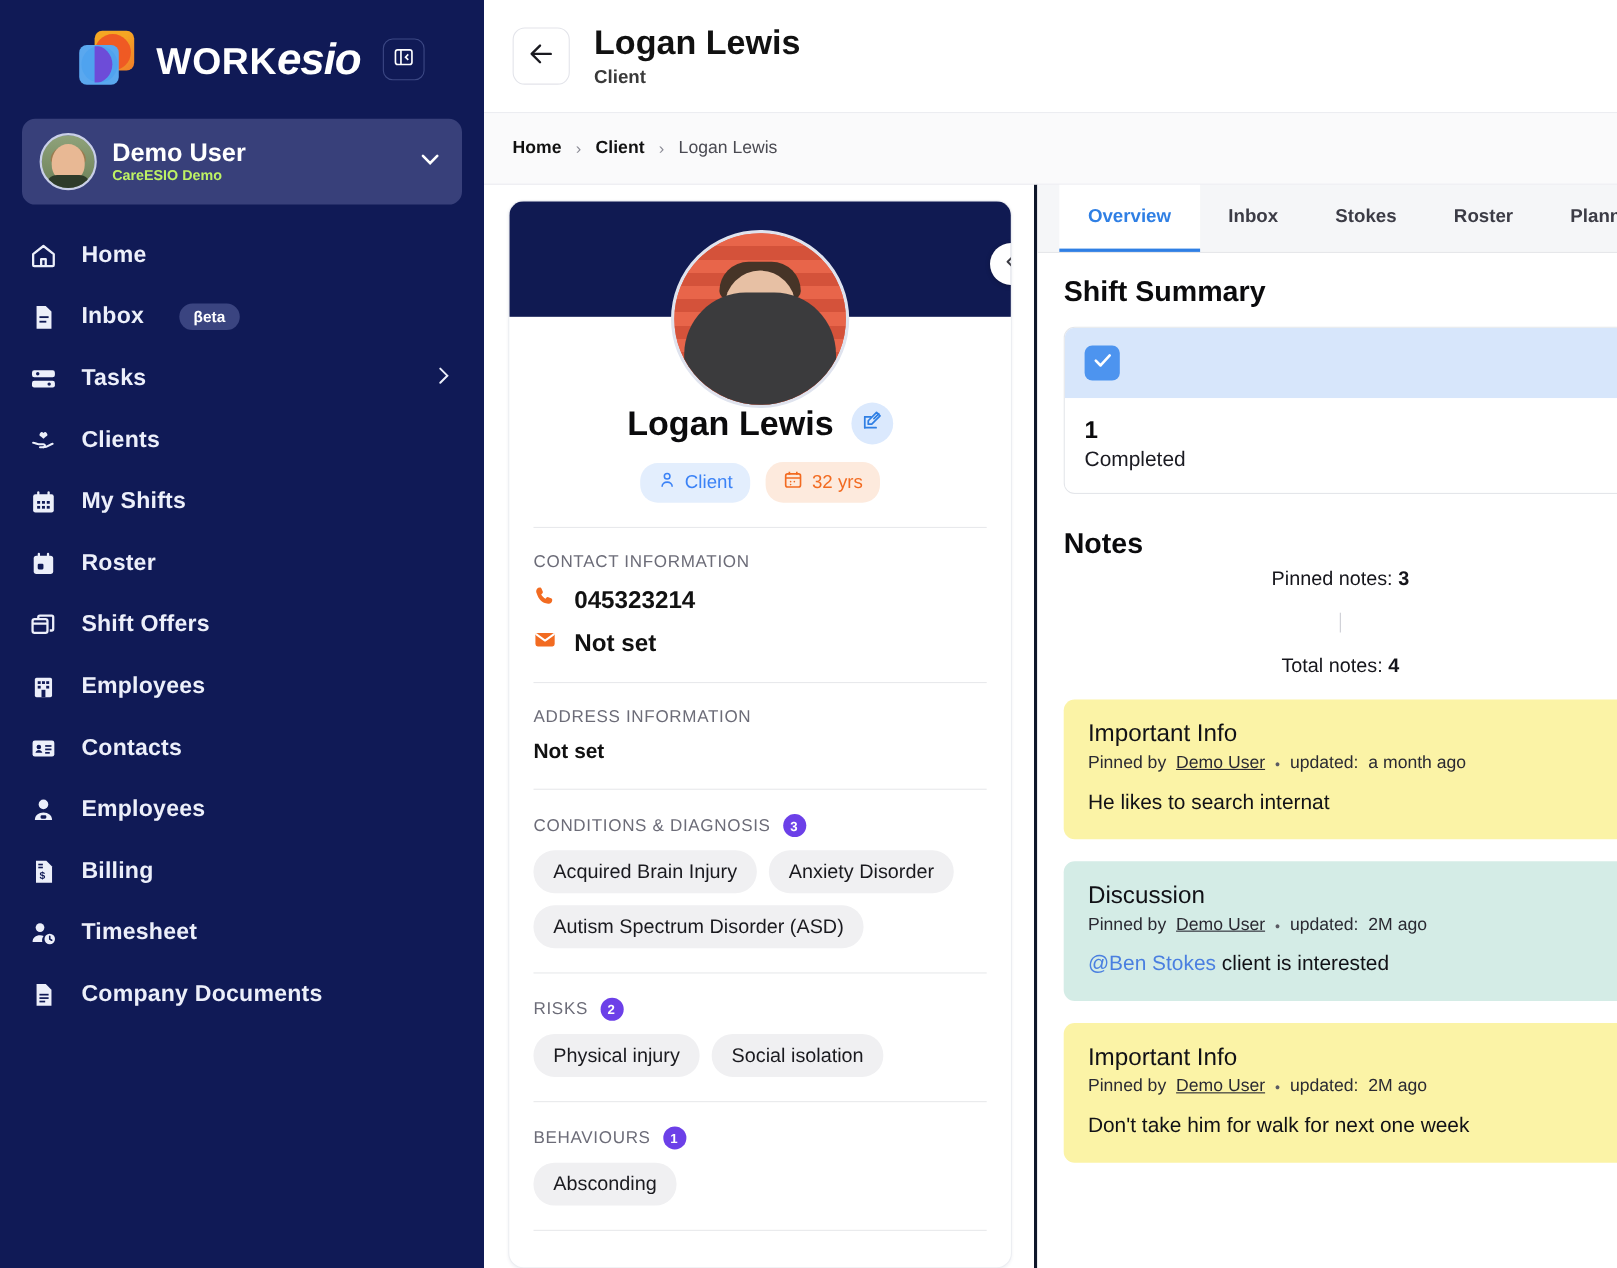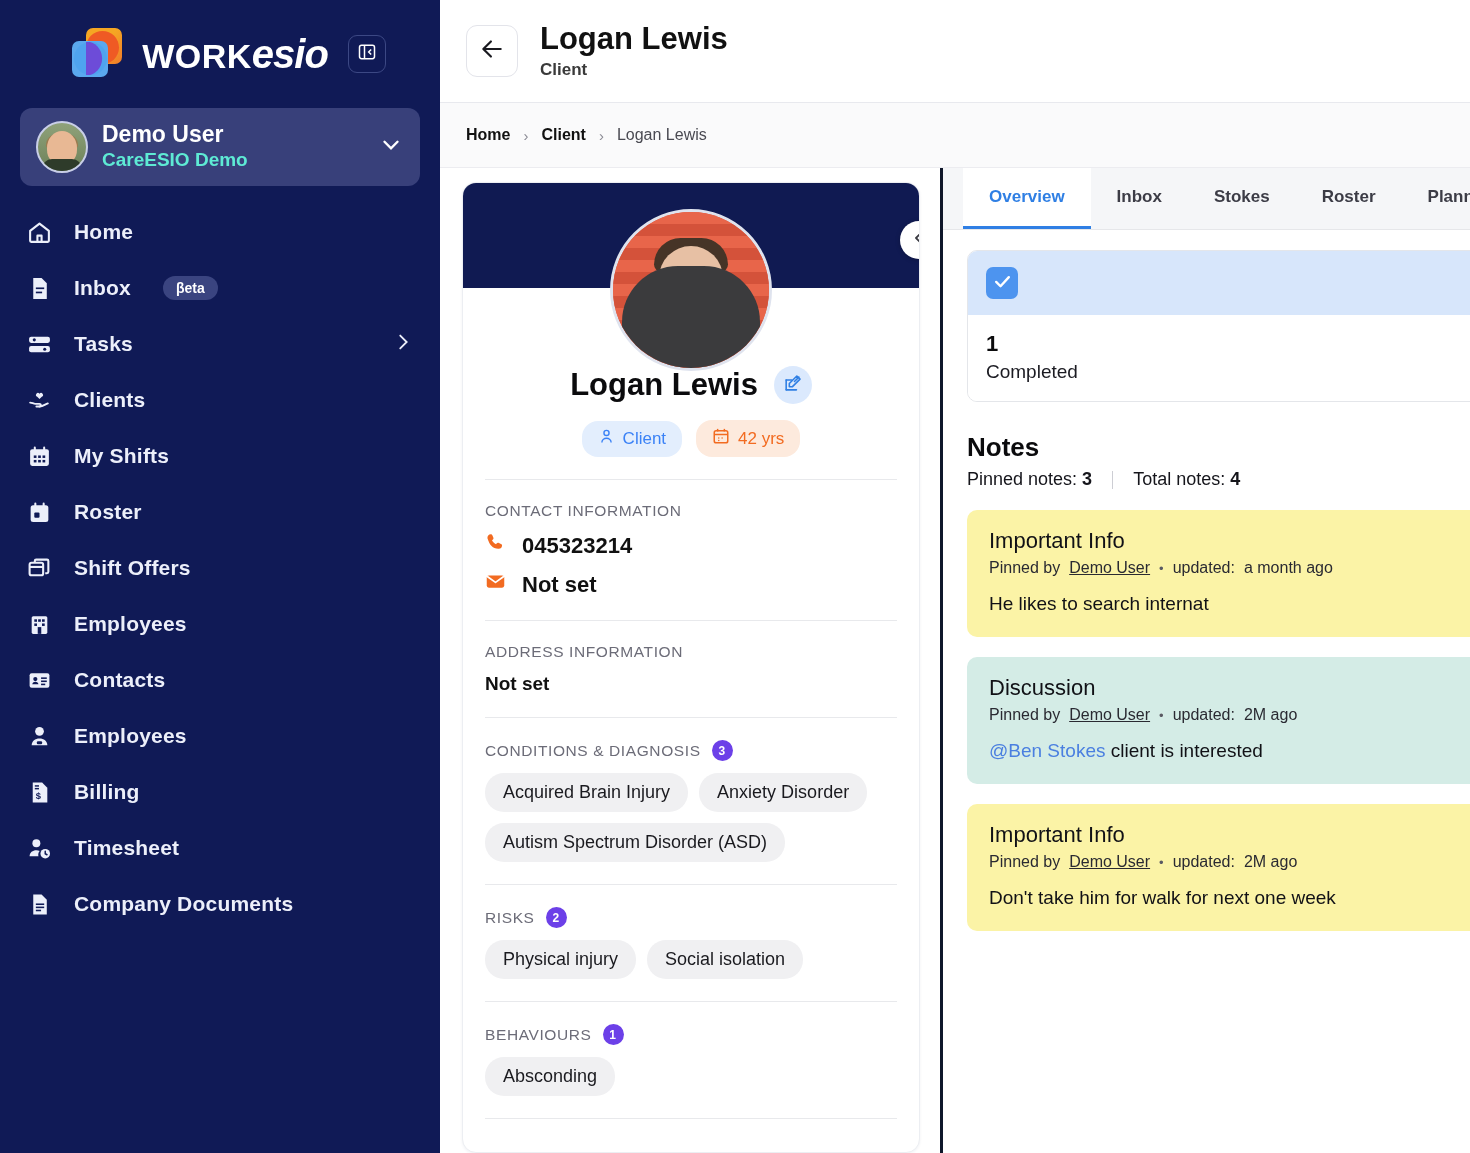--- a/index.html
+++ b/index.html
@@ -70,21 +70,21 @@
   .avatar-sm .hair {
     position: absolute; left: 50%; top: 22%; transform: translateX(-50%);
     width: 32px; height: 14px; border-radius: 16px 16px 4px 4px; background: #9a7b4f;
   }
   .avatar-sm .shirt {
     position: absolute; left: 50%; bottom: -2px; transform: translateX(-50%);
     width: 40px; height: 14px; border-radius: 10px 10px 0 0; background: #2e3b2a;
   }
   .user-meta { flex: 1 1 auto; min-width: 0; }
   .user-name { font-size: 23px; font-weight: 700; line-height: 1.15; }
-  .user-org { font-size: 19px; font-weight: 700; color: #5eead4; line-height: 1.3; }
+  .user-org { font-size: 13px; font-weight: 700; color: #bef264; line-height: 1.3; }
   .chev-down { flex: 0 0 auto; }
 
   .nav { padding: 0 0 20px 0; }
   .nav-item {
     display: flex; align-items: center; gap: 20px;
     padding: 13px 24px 13px 24px; cursor: pointer; position: relative;
   }
   .nav-icon { width: 30px; height: 30px; flex: 0 0 30px; display: flex; align-items: center; justify-content: center; }
   .nav-label { font-size: 21px; font-weight: 700; color: #eceffa; letter-spacing: .2px; }
   .beta-badge {
@@ -205,21 +205,21 @@
   }
   .checkbox {
     width: 32px; height: 32px; border-radius: 7px; background: #4d94ef;
     display: flex; align-items: center; justify-content: center; cursor: pointer;
   }
   .shift-body { padding: 16px 18px 18px 18px; background: #fff; }
   .shift-num { font-size: 22px; font-weight: 700; color: #0b0b0d; line-height: 1.2; }
   .shift-status { font-size: 19px; color: #1b1b22; margin-top: 4px; }
 
   .notes-head { margin-top: 30px; }
-  .notes-meta { display: flex; align-items: center; gap: 20px; font-size: 18px; color: #15151b; margin-top: 6px; }
+  .notes-meta { display: flex; align-items: center; gap: 20px; font-size: 18px; color: #15151b; margin-top: 6px; flex-direction: column; }
   .notes-meta b { font-weight: 700; }
   .meta-sep { width: 1px; height: 18px; background: #cdced4; }
 
   .note {
     border-radius: 10px; padding: 18px 22px 22px 22px; margin-top: 20px; width: 700px;
   }
   .note-yellow { background: #fbf3a6; }
   .note-teal { background: #d4ece6; }
   .note-title { font-size: 22px; color: #111116; font-weight: 400; }
   .note-sub { font-size: 16px; color: #2a2a32; margin-top: 5px; display: flex; align-items: center; gap: 9px; flex-wrap: wrap; }
@@ -534,21 +534,21 @@
                 <svg width="18" height="18" viewBox="0 0 24 24" fill="none" stroke="#f26b21" stroke-width="2">
                     <rect x="3" y="5" width="18" height="16" rx="2.5"></rect>
                     <line x1="3" y1="10" x2="21" y2="10"></line>
                     <line x1="7.5" y1="2.5" x2="7.5" y2="6"></line>
                     <line x1="16.5" y1="2.5" x2="16.5" y2="6"></line>
                     <circle cx="9" cy="14.5" r="1" fill="#f26b21" stroke="none"></circle>
                     <circle cx="13.5" cy="14.5" r="1" fill="#f26b21" stroke="none"></circle>
                     <circle cx="9" cy="18" r="1" fill="#f26b21" stroke="none"></circle>
                   </svg>
               </span>
-              <span>42 yrs</span>
+              <span>32 yrs</span>
             </div>
           </div>
 
           <div class="card-body">
             <div class="divider"></div>
 
             <div class="sect-title">CONTACT INFORMATION</div>
             <div class="info-line">
               <span>
                 <svg width="21" height="21" viewBox="0 0 24 24" fill="#f26b21">
@@ -613,20 +613,21 @@
       <div class="right-col">
         <div class="tabbar">
           <div class="tab active">Overview</div>
           <div class="tab">Inbox</div>
           <div class="tab">Stokes</div>
           <div class="tab">Roster</div>
           <div class="tab">Planner</div>
         </div>
 
         <div class="panel">
+          <h2 class="panel-h2">Shift Summary</h2>
 
           <div class="shift-card">
             <div class="shift-head">
               <div class="checkbox">
                 <span>
                   <svg width="19" height="19" viewBox="0 0 24 24" fill="none" stroke="#ffffff" stroke-width="3" stroke-linecap="round" stroke-linejoin="round">
                       <polyline points="4,12.5 9.5,18 20,6.5"></polyline>
                     </svg>
                 </span>
               </div>

